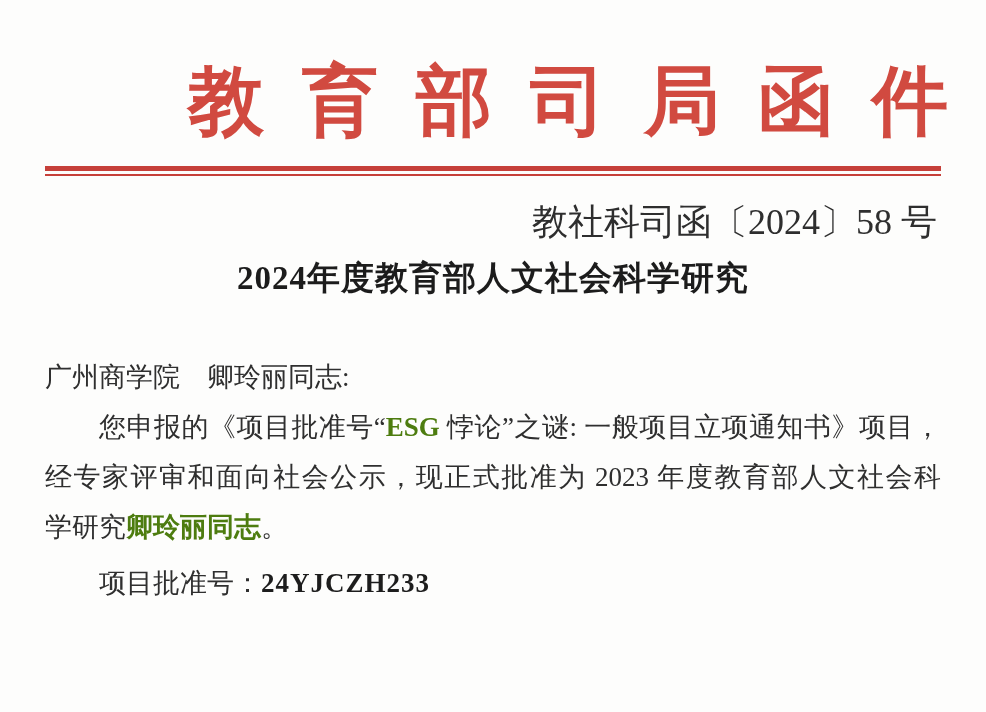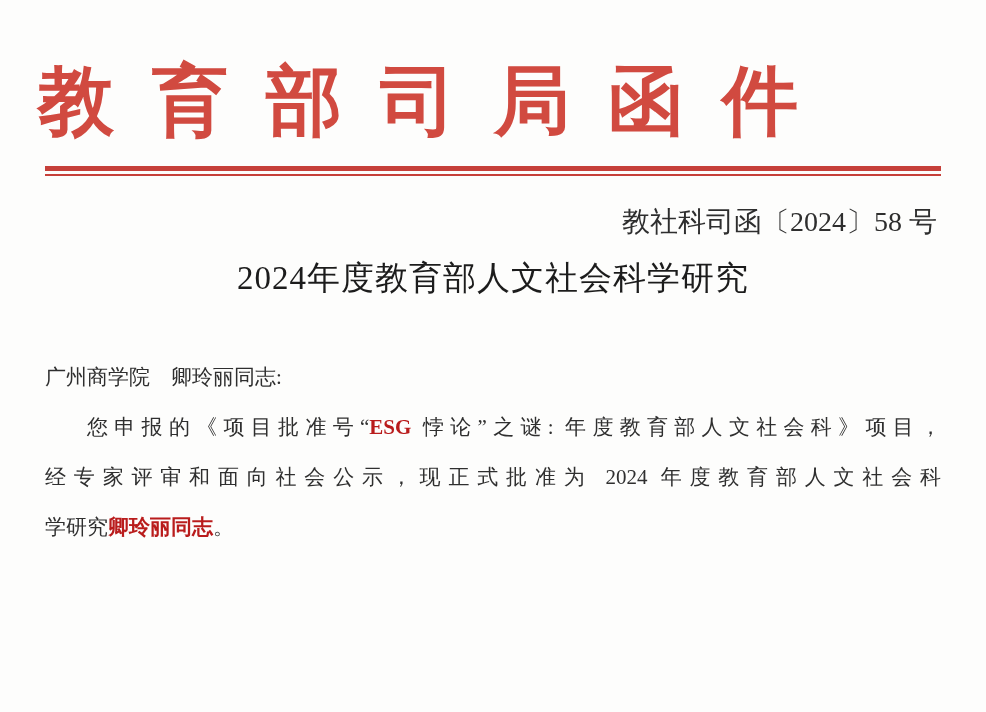--- a/index.html
+++ b/index.html
@@ -17,21 +17,21 @@
     font-family: "Liberation Serif", "DejaVu Serif", serif;
     color: #333333;
   }
   .content {
     padding: 0 45px;
   }
   
   .masthead-title {
     margin: 0;
     padding-top: 52px;
-    text-align: left;
+    text-align: right;
     font-size: 76px;
     line-height: 98px;
     font-weight: bold;
     color: #d14a40;
     letter-spacing: 0.5em;
     text-indent: 0.5em; 
     white-space: nowrap;
   }
   .rule {
     margin-top: 16px;
@@ -46,55 +46,55 @@
   }
   .rule-thin {
     height: 2px;
     background: #c6403a;
   }
   
   .doc-number {
     margin-top: 26px;
     text-align: right;
     padding-right: 4px;
-    font-size: 28px;
+    font-size: 36px;
     line-height: 40px;
     color: #2e2e2e;
   }
   
   .doc-title {
     margin-top: 10px;
     text-align: center;
-    font-weight: normal;
+    font-weight: bold;
     color: #1c1c1c;
     font-size: 33px;
     line-height: 52px;
     letter-spacing: 1px;
   }
   
   .body-block {
     margin-top: 48px;
-    font-size: 21px;
+    font-size: 27px;
     line-height: 50px;
     color: #2f2f2f;
   }
   .line {
     margin: 0;
   }
   .indent {
     text-indent: 2em;
   }
   .just {
     text-align: justify;
     text-align-last: justify;
     overflow: hidden;
   }
   .b {
     font-weight: bold;
-    color: #b91c1c;
+    color: #4d7c0f;
   }
   .fields {
     margin-top: 6px;
   }
   .field-value-bold {
     font-weight: bold;
     color: #1d1d1d;
     letter-spacing: 1px;
   }
 </style>
@@ -119,25 +119,26 @@
     <div class="doc-number">教社科司函〔2024〕58 号</div>
 
     <div class="doc-title">
       <div>2024年度教育部人文社会科学研究</div>
     </div>
 
     <div class="body-block">
 
       <p class="line">广州商学院　卿玲丽同志:</p>
 
-      <p class="line indent just"><span>您申报的《项目批准号“</span><span class="b">ESG</span><span> 悖论”之谜: 年度教育部人文社会科》项目，</span></p>
+      <p class="line indent just"><span>您申报的《项目批准号“</span><span class="b">ESG</span><span> 悖论”之谜: 一般项目立项通知书》项目，</span></p>
 
-      <p class="line just">经专家评审和面向社会公示，现正式批准为 2024 年度教育部人文社会科</p>
+      <p class="line just">经专家评审和面向社会公示，现正式批准为 2023 年度教育部人文社会科</p>
 
       <p class="line"><span>学研究</span><span class="b">卿玲丽同志</span><span>。</span></p>
 
       <div class="fields">
+        <p class="line indent"><span>项目批准号：</span><span class="field-value-bold">24YJCZH233</span></p>
 
       </div>
 
     </div>
   </div>
 </div>
 
 </body></html>

